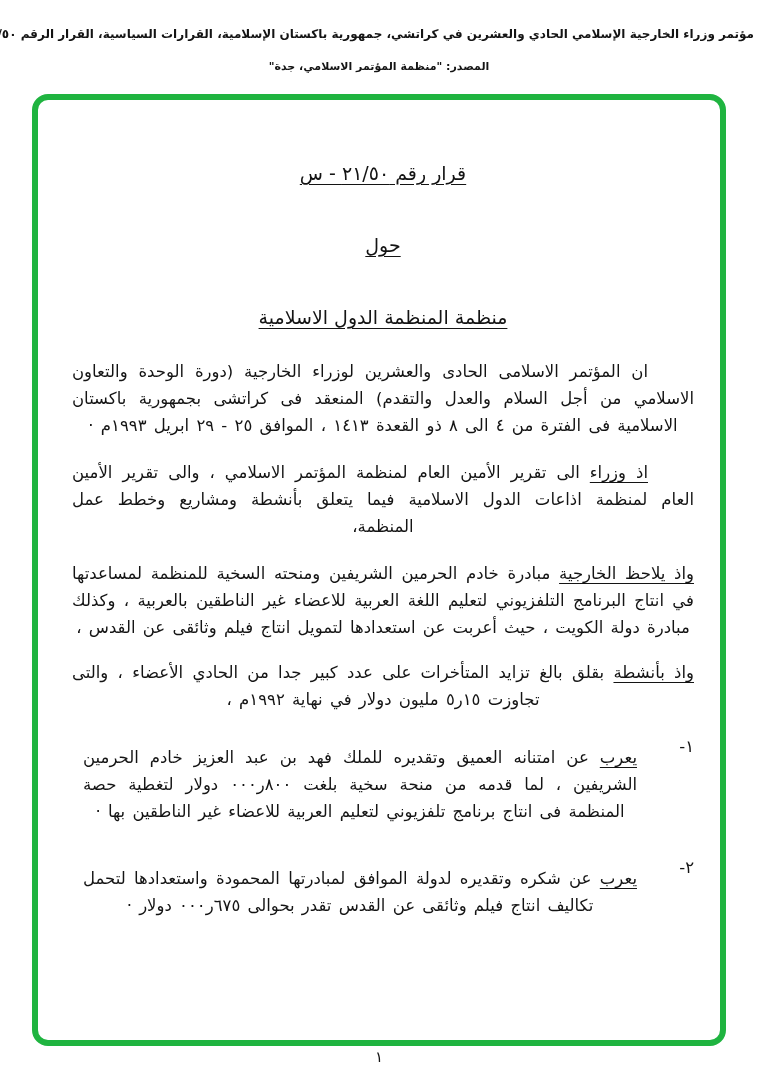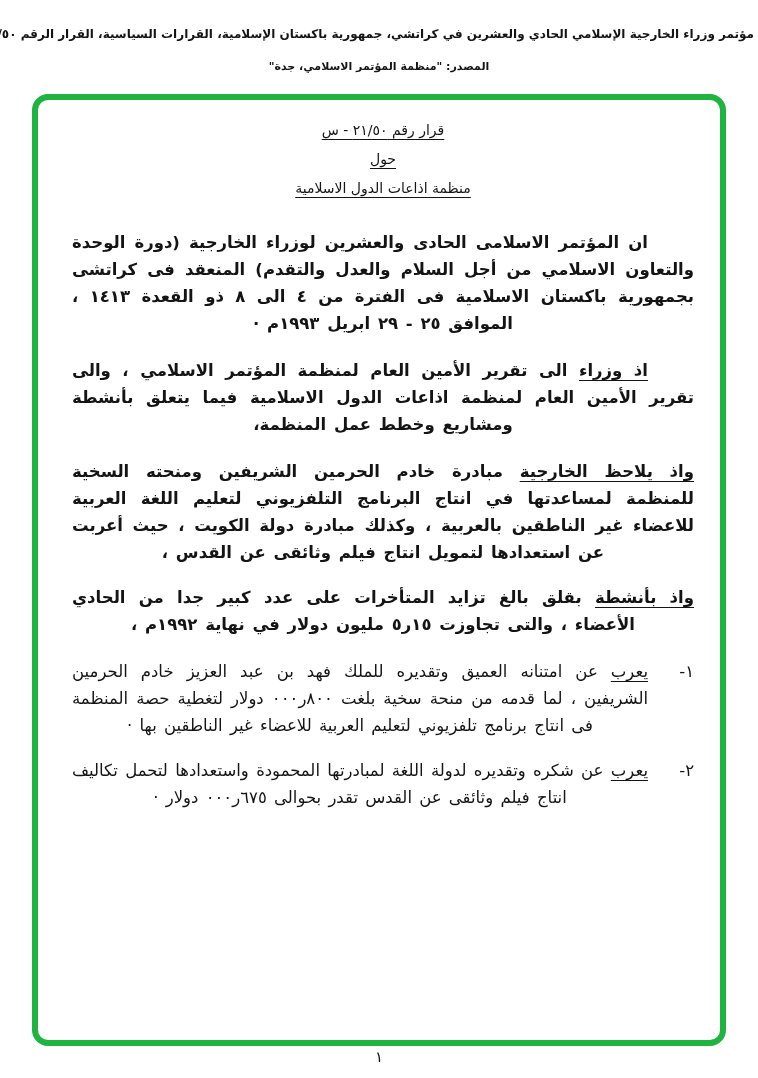--- a/index.html
+++ b/index.html
@@ -27,45 +27,45 @@
   .box{
     position:absolute;top:94px;right:32px;
     width:694px;height:952px;
     box-sizing:border-box;
     border:6px solid #1fb440;
     border-radius:16px;
     padding:16px 26px 0 34px;
   }
   .title{ text-align:center; margin-bottom:26px; }
   .title .t{
-    font-size:14px;
+    font-size:19px;
     line-height:29px;
     display:block;
+    margin-top:43px;
   }
   .u{ text-decoration:underline; text-underline-offset:4px; }
   .para{
     font-size:16.5px;
     line-height:27px;
     margin:0 0 20px 0;
     text-align:justify;
     text-align-last:center;
     word-spacing:2px;
-    font-weight:bold;
   }
   .para.indent{ text-indent:46px; }
   .para.tight{ margin-bottom:18px; }
   .item{
     display:flex;
     margin:0 0 18px 0;
     font-size:16.5px;
     line-height:27px;
   }
   .item .inum{ flex:none; width:46px; }
   .item .ibody{
-    flex:1;margin:0;
+    flex:1;margin:11px;
     text-align:justify;
     text-align-last:center;
     word-spacing:2px;
   }
   .pagenum{
     position:absolute;top:1048px;right:0;left:0;
     text-align:center;
     font-size:15px;
   }
 </style>
@@ -73,21 +73,21 @@
 <body>
 
 <div class="hdr1">مؤتمر وزراء الخارجية الإسلامي الحادي والعشرين في كراتشي، جمهورية باكستان الإسلامية، القرارات السياسية، القرار الرقم ٢١/٥٠ - س</div>
 <div class="hdr2">المصدر: "منظمة المؤتمر الاسلامي، جدة"</div>
 
 <div class="box" style="border-color: rgb(31, 180, 64);">
 
   <div class="title">
     <span class="t u">قرار رقم ٢١/٥٠ - س</span>
     <span class="t u">حول</span>
-    <span class="t u">منظمة اذاعات الدول الاسلامية</span>
+    <span class="t u">منظمة المنظمة الدول الاسلامية</span>
   </div>
 
   <p class="para indent">
     <span class="u"></span><span>ان المؤتمر الاسلامى الحادى والعشرين لوزراء الخارجية (دورة الوحدة والتعاون الاسلامي من أجل السلام والعدل والتقدم) المنعقد فى كراتشى بجمهورية باكستان الاسلامية فى الفترة من ٤ الى ٨ ذو القعدة ١٤١٣ ، الموافق ٢٥ - ٢٩ ابريل ١٩٩٣م ·</span>
   </p>
 
   <p class="para indent">
     <span class="u">اذ وزراء</span><span> الى تقرير الأمين العام لمنظمة المؤتمر الاسلامي ، والى تقرير الأمين العام لمنظمة اذاعات الدول الاسلامية فيما يتعلق بأنشطة ومشاريع وخطط عمل المنظمة،</span>
   </p>
 
@@ -103,19 +103,19 @@
   <div class="item">
     <span class="inum">١-</span>
     <p class="ibody">
       <span class="u">يعرب</span><span> عن امتنانه العميق وتقديره للملك فهد بن عبد العزيز خادم الحرمين الشريفين ، لما قدمه من منحة سخية بلغت ٨٠٠ر٠٠٠ دولار لتغطية حصة المنظمة فى انتاج برنامج تلفزيوني لتعليم العربية للاعضاء غير الناطقين بها ·</span>
     </p>
   </div>
 
   <div class="item">
     <span class="inum">٢-</span>
     <p class="ibody">
-      <span class="u">يعرب</span><span> عن شكره وتقديره لدولة اللغة لمبادرتها المحمودة واستعدادها لتحمل تكاليف انتاج فيلم وثائقى عن القدس تقدر بحوالى ٦٧٥ر٠٠٠ دولار ·</span>
+      <span class="u">يعرب</span><span> عن شكره وتقديره لدولة الموافق لمبادرتها المحمودة واستعدادها لتحمل تكاليف انتاج فيلم وثائقى عن القدس تقدر بحوالى ٦٧٥ر٠٠٠ دولار ·</span>
     </p>
   </div>
 
 </div>
 
 <div class="pagenum">١</div>
 
 </body></html>

